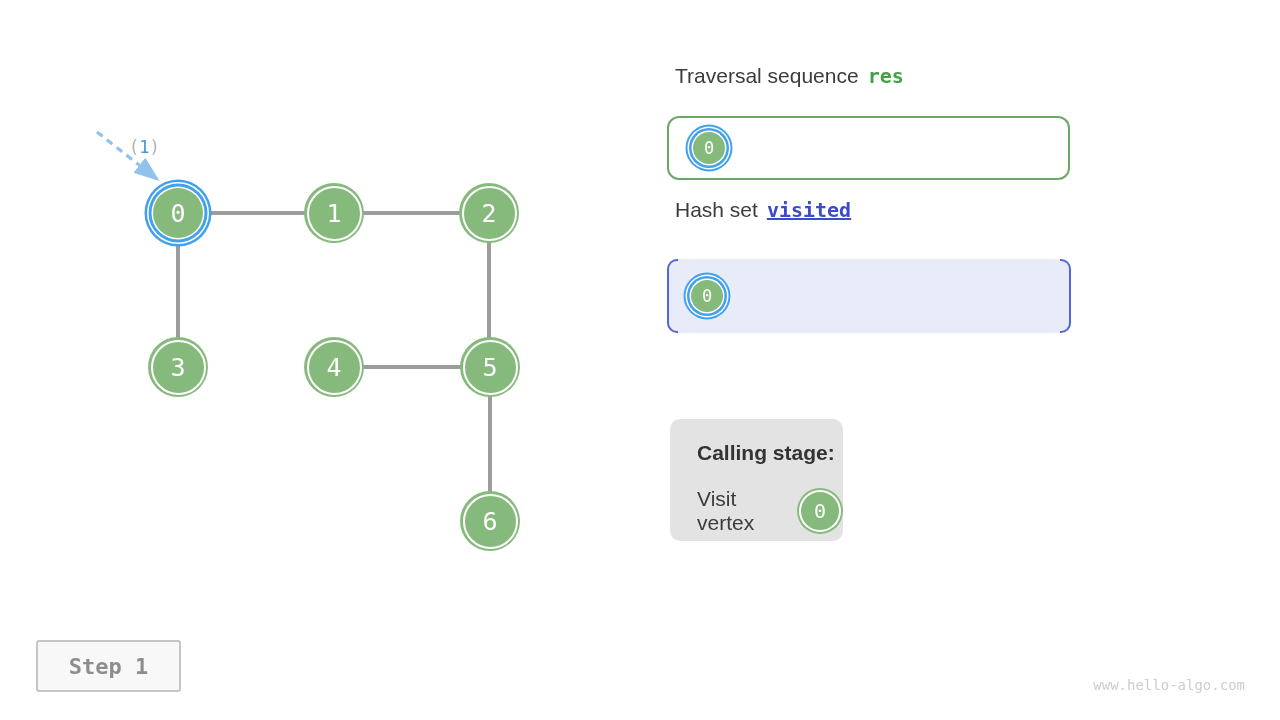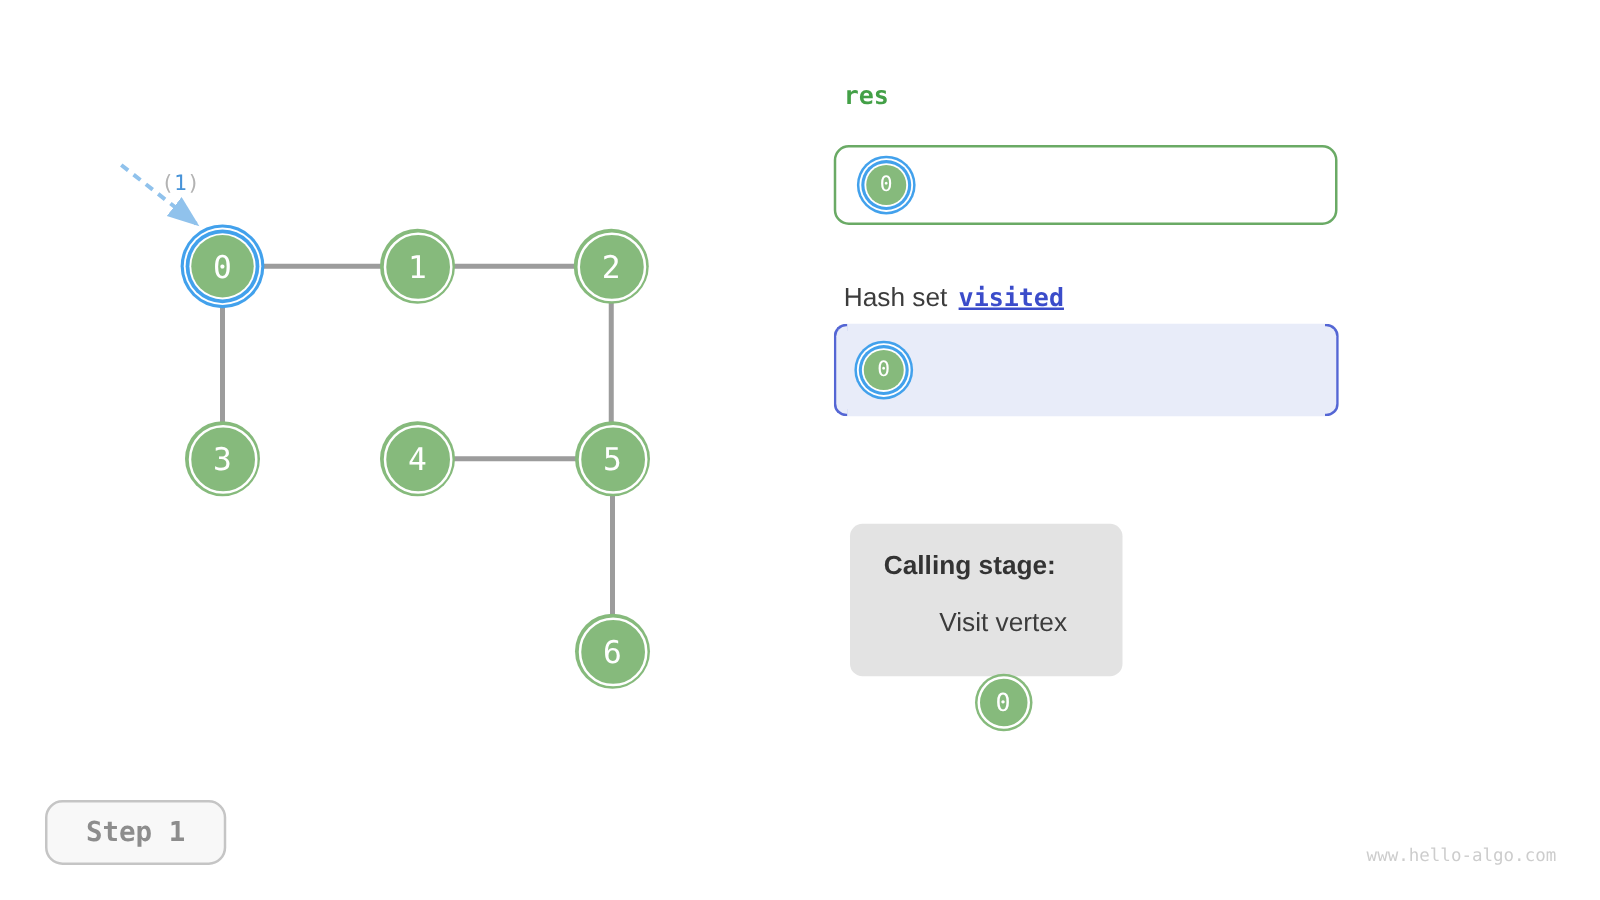--- a/index.html
+++ b/index.html
@@ -49,21 +49,21 @@
     position:absolute;left:129px;top:137px;z-index:3;
     font-family:"DejaVu Sans Mono",monospace;font-size:17px;color:var(--annot-gray);
   }
   .annot .annot-num{color:var(--annot-blue);}
 
   
   .section-title{position:absolute;font-size:21px;display:flex;gap:9px;align-items:baseline;}
   .section-title .kw{font-family:"DejaVu Sans Mono",monospace;font-weight:bold;font-size:20px;}
   .title-res{left:675px;top:64px;}
   .title-res .kw{color:var(--res-green);}
-  .title-visited{left:675px;top:226px;}
+  .title-visited{left:675px;top:198px;}
   .title-visited .kw{color:var(--visited-blue);text-decoration:underline;}
 
   .res-box{
     position:absolute;left:667px;top:116px;width:403px;height:64px;
     border:2px solid var(--res-border);border-radius:12px;background:#fff;
     box-sizing:border-box;display:flex;align-items:center;padding-left:24px;gap:22px;
   }
   .set-box{
     position:absolute;left:667px;top:259px;width:404px;height:74px;
     background:var(--set-bg);border-radius:10px;
@@ -82,39 +82,38 @@
     display:flex;align-items:center;justify-content:center;
     font-family:"DejaVu Sans Mono",monospace;font-size:17px;
   }
   .chip::after{content:"";position:absolute;inset:1.5px;border:2px solid #fff;border-radius:50%;}
   .chip.hl{
     box-shadow:0 0 0 1.5px #fff,0 0 0 4px var(--hl-blue),0 0 0 5.5px #fff,0 0 0 7.5px var(--hl-blue);
   }
   .chip.hl::after{display:none;}
 
   .calling-box{
-    position:absolute;left:670px;top:419px;width:218px;height:122px;
+    position:absolute;left:670px;top:419px;width:173px;height:122px;
     background:var(--calling-bg);border-radius:10px;box-sizing:border-box;
     padding:22px 0 0 27px;
-    margin-left:10px;
   }
   .calling-title{font-size:21px;font-weight:bold;color:#333;}
-  .calling-row{margin-top:22px;display:flex;align-items:center;gap:28px;font-size:21px;flex-direction:column;}
+  .calling-row{margin-top:22px;display:flex;align-items:center;gap:4px;font-size:21px;}
   .vchip{
     position:relative;width:46px;height:46px;border-radius:50%;
     background:var(--node-green);color:#fff;flex:0 0 auto;
     display:flex;align-items:center;justify-content:center;
     font-family:"DejaVu Sans Mono",monospace;font-size:20px;
   }
   .vchip::after{content:"";position:absolute;inset:2px;border:2px solid #fff;border-radius:50%;}
 
   
   .step-box{
     position:absolute;left:36px;top:640px;width:145px;height:52px;
-    background:var(--step-bg);border:2px solid var(--step-border);border-radius:14px;
+    background:var(--step-bg);border:2px solid var(--step-border);border-radius:3px;
     box-sizing:border-box;display:flex;align-items:center;justify-content:center;
     font-family:"DejaVu Sans Mono",monospace;font-weight:bold;font-size:22px;
     color:var(--step-text);
   }
   .watermark{
     position:absolute;right:35px;top:677px;
     font-family:"DejaVu Sans Mono",monospace;font-size:14px;color:var(--watermark-gray);
   }
 </style>
 </head>
@@ -142,20 +141,21 @@
     <defs>
       <marker id="ah" markerWidth="10" markerHeight="8" refX="7" refY="3" orient="auto">
         <path d="M0,0 L8,3 L0,6 Z" style="fill:var(--arrow-blue)"></path>
       </marker>
     </defs>
     <line x1="12" y1="14" x2="72" y2="61" style="stroke:var(--arrow-blue)" stroke-width="3.2" stroke-dasharray="7 5.5" marker-end="url(#ah)"></line>
   </svg>
   <div class="annot"><span class="paren">(</span><span class="annot-num">1</span><span class="paren">)</span></div>
 
   <div class="section-title title-res">
+    <span>Traversal sequence</span>
     <span class="kw">res</span>
   </div>
   <div class="res-box">
       <span class="chip hl">0</span>
     </div>
 
   <div class="section-title title-visited">
     <span>Hash set</span>
     <span class="kw">visited</span>
   </div>

